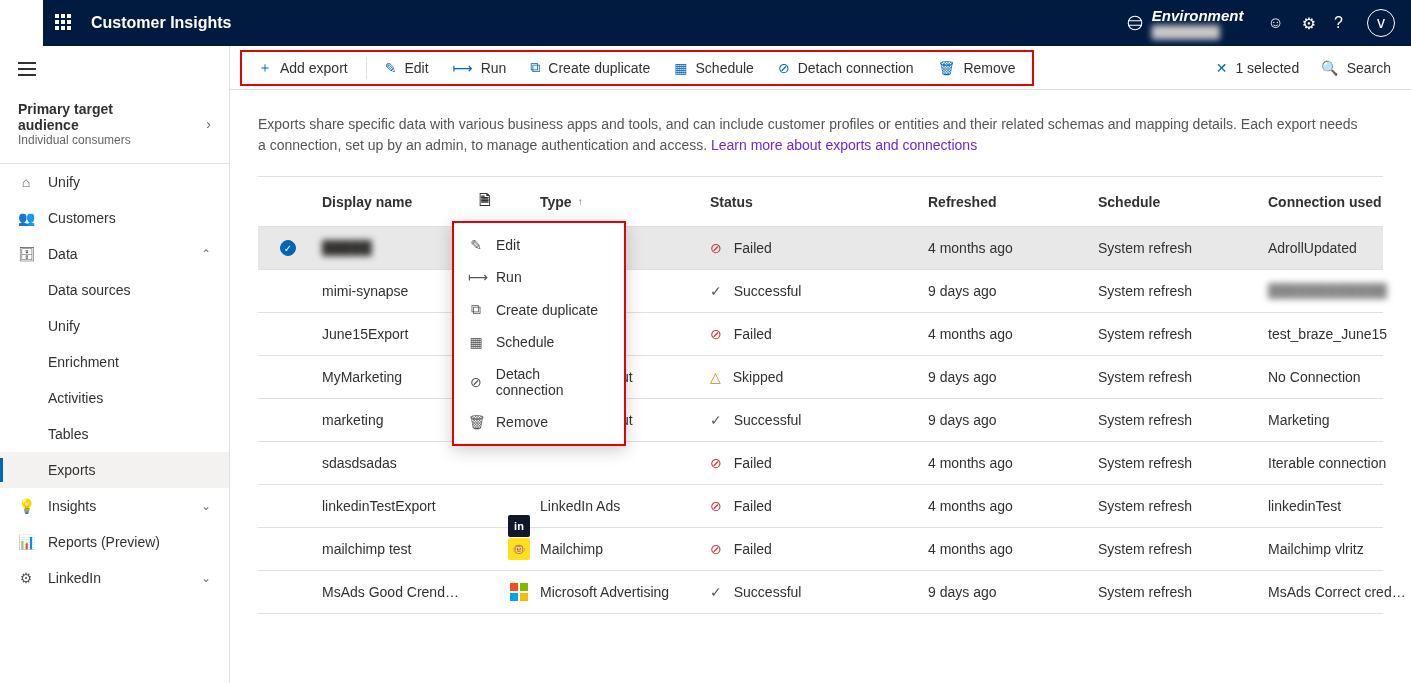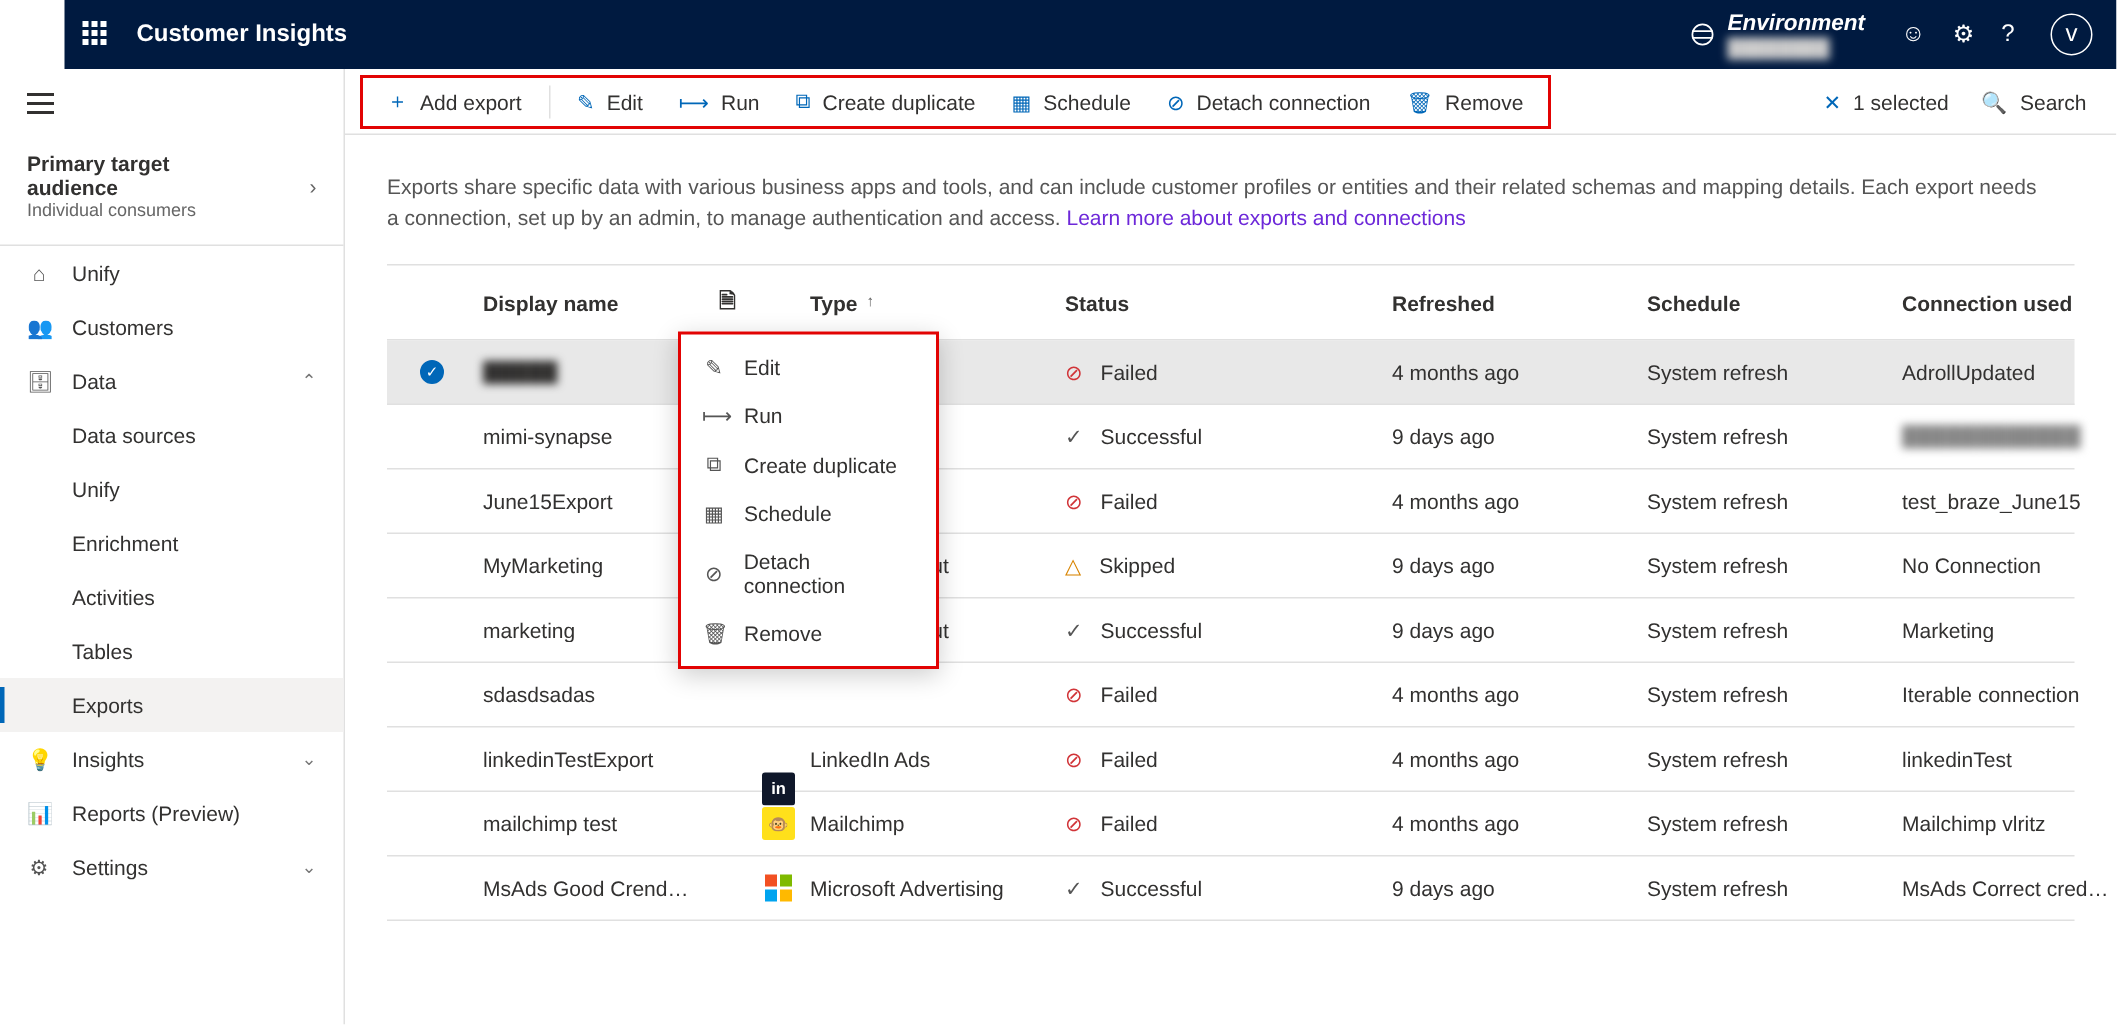--- a/index.html
+++ b/index.html
@@ -153,21 +153,21 @@
           <span class="nav-icon">💡</span>
           <span>Insights</span>
           <span class="nav-chev-r">⌄</span>
         </div>
         <div class="nav-item">
           <span class="nav-icon">📊</span>
           <span>Reports (Preview)</span>
         </div>
         <div class="nav-item">
           <span class="nav-icon">⚙</span>
-          <span>Settings</span>
+          <span>LinkedIn</span>
           <span class="nav-chev-r">⌄</span>
         </div>
       </div>
   </div>
 
   <div class="main">
     <div class="toolbar">
       <div class="red-box">
         <div class="tb-btn">
             <span class="tb-icon">＋</span>

